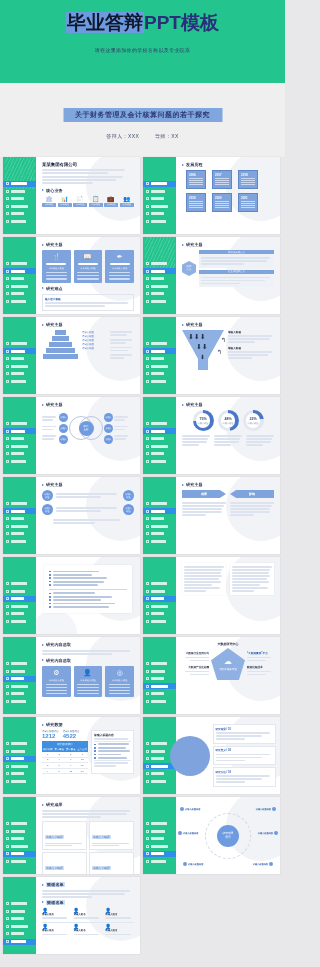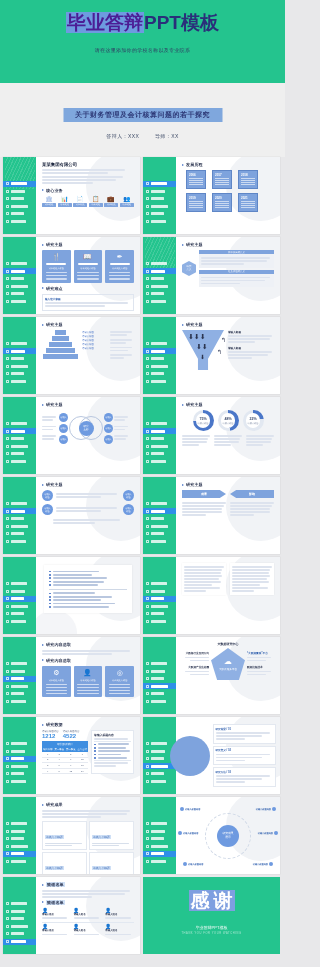--- a/index.html
+++ b/index.html
@@ -17,21 +17,21 @@
   .cover{
     width:285px; height:83px;
     background:#24c48e;
     position:relative; overflow:hidden;
   }
   .cover-title{
     position:absolute; top:11px; left:0; right:0; text-align:center;
     font-size:19px; font-weight:bold; color:#2a2f7a; letter-spacing:0px;
     line-height:24px;
   }
-  .cover-title .hl{ background:#6d9be0; color:#4c1d95; padding:0 1px; }
+  .cover-title .hl{ background:#6d9be0; color:#0f172a; padding:0 1px; }
   .cover-sub{
     position:absolute; top:47px; left:0; right:0; text-align:center;
     font-size:5px; color:#2f3f63; letter-spacing:.3px;
   }
 
   
   .second{
     width:285px; height:74px; background:#efefef;
     position:relative; overflow:hidden;
   }
@@ -1536,23 +1536,16 @@
             </div>
           <div style="flex:1">
               <div style="font-size:5px;color:#8aaae0;line-height:5px">👤</div>
               <div style="font-size:2.4px;font-weight:bold;color:#2c3550">请输入姓名</div>
               <div class="ln lt" style="width:88%"></div>
             </div>
         </div>
       </div>
     </div>
 
-    <div class="closing">
-      <div class="ct">
-        <span class="b">感</span><span class="b">谢</span>
-      </div>
-      <div class="cs">毕业答辩PPT模板</div>
-      <div class="cs2">THANK YOU FOR YOUR WATCHING</div>
-    </div>
     <div class="spacer"></div>
 
   </div>
 </div>
 
 </body></html>

